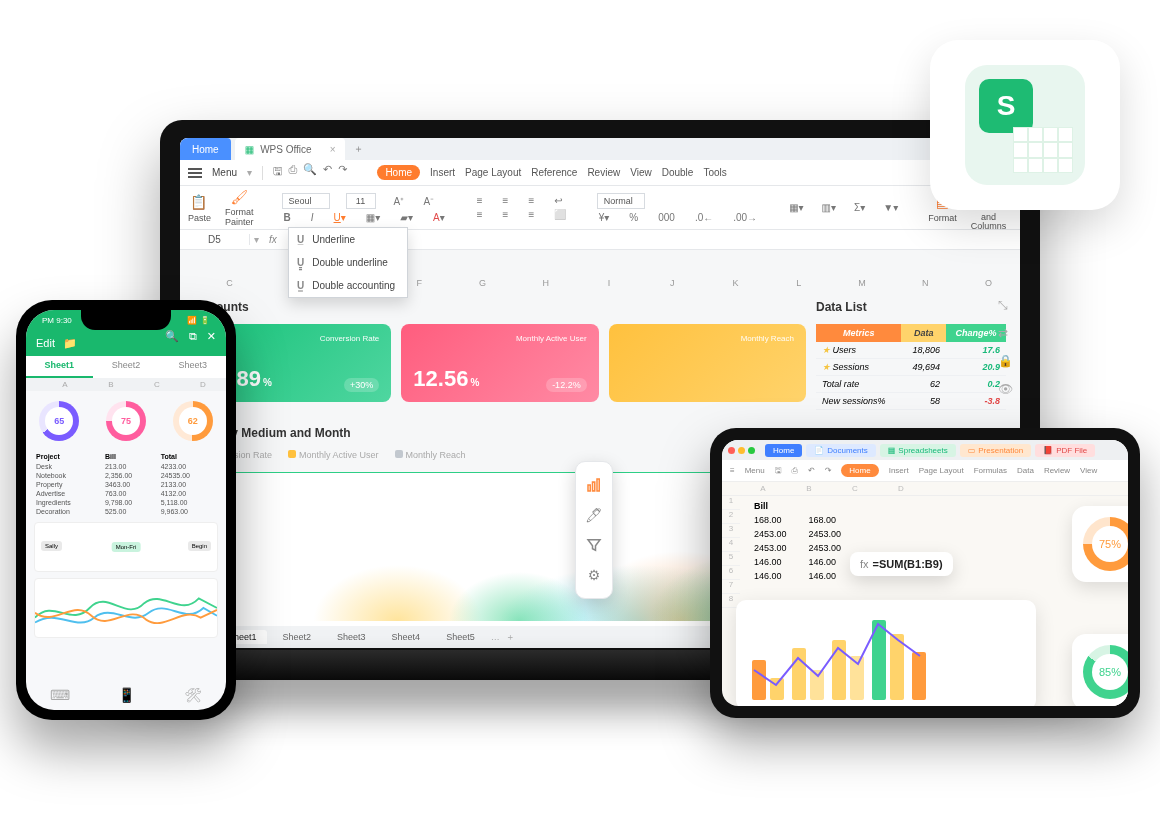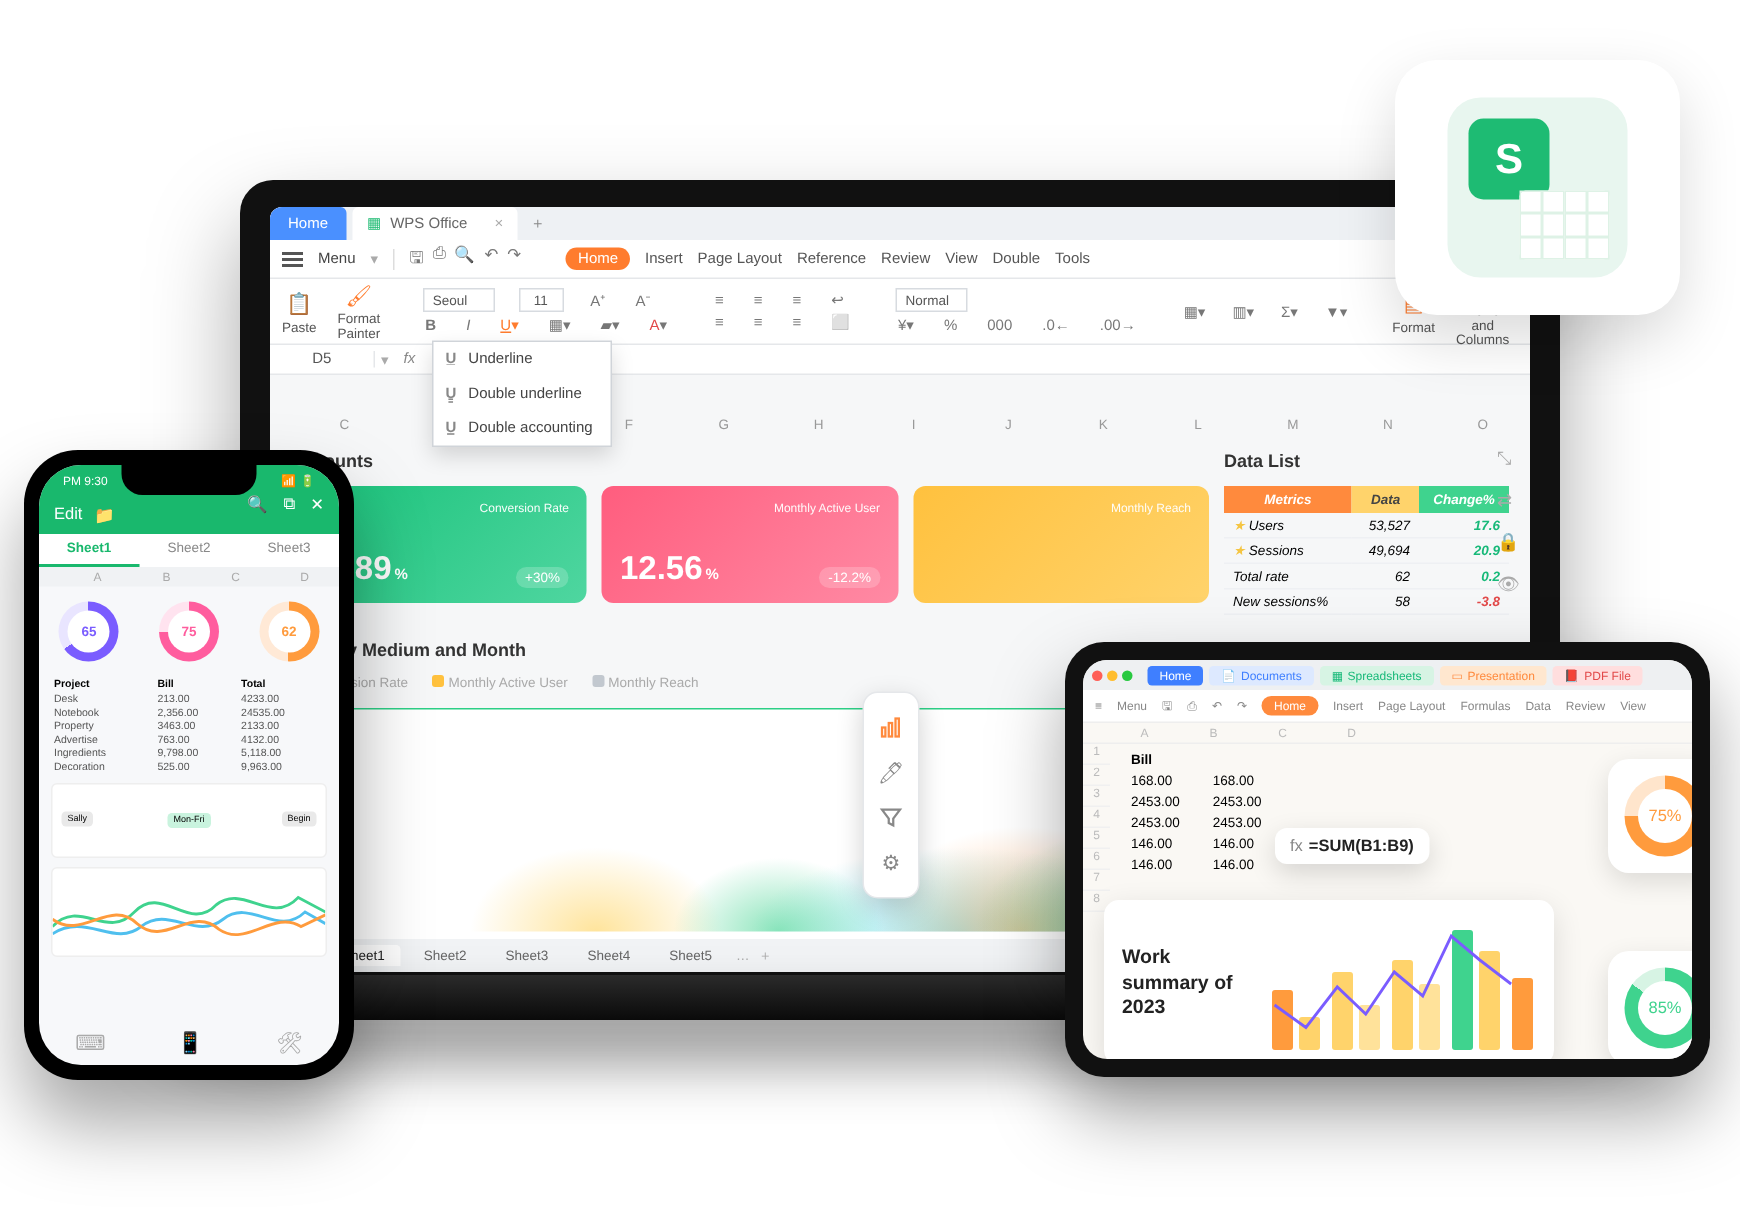--- a/index.html
+++ b/index.html
@@ -387,21 +387,21 @@
       <div class="datalist">
         <table>
           <tbody>
               <tr>
             <th class="th1">Metrics</th>
             <th class="th2">Data</th>
             <th class="th3">Change%</th>
           </tr>
           <tr>
                 <td><span class="star">★</span> <span>Users</span></td>
-                <td style="text-align:right">53,527</td>
+                <td style="text-align:right">18,806</td>
                 <td class="pos" style="text-align:right">17.6</td>
               </tr>
           <tr>
                 <td><span class="star">★</span> <span>Sessions</span></td>
                 <td style="text-align:right">49,694</td>
                 <td class="pos" style="text-align:right">20.9</td>
               </tr>
           <tr>
                 <td><span>Total rate</span></td>
                 <td style="text-align:right">62</td>
@@ -684,21 +684,20 @@
                 <td>146.00</td>
                 <td>146.00</td>
               </tr>
         </tbody>
           </table>
       </div>
       <div class="tb-formula">
         <span class="fx">fx</span><span>=SUM(B1:B9)</span>
       </div>
       <div class="tb-summary">
-        <div class="txt">Work summary of 2023</div>
         <div class="tb-bars">
           <div class="bar" style="left:4px;height:40px;background:#ff9b3d"></div>
           <div class="bar" style="left:22px;height:22px;background:#ffd36b"></div>
           <div class="bar" style="left:44px;height:52px;background:#ffd36b"></div>
           <div class="bar" style="left:62px;height:30px;background:#ffe29a"></div>
           <div class="bar" style="left:84px;height:60px;background:#ffd36b"></div>
           <div class="bar" style="left:102px;height:44px;background:#ffe29a"></div>
           <div class="bar" style="left:124px;height:80px;background:#3fd38e"></div>
           <div class="bar" style="left:142px;height:66px;background:#ffd36b"></div>
           <div class="bar" style="left:164px;height:48px;background:#ff9b3d"></div>

